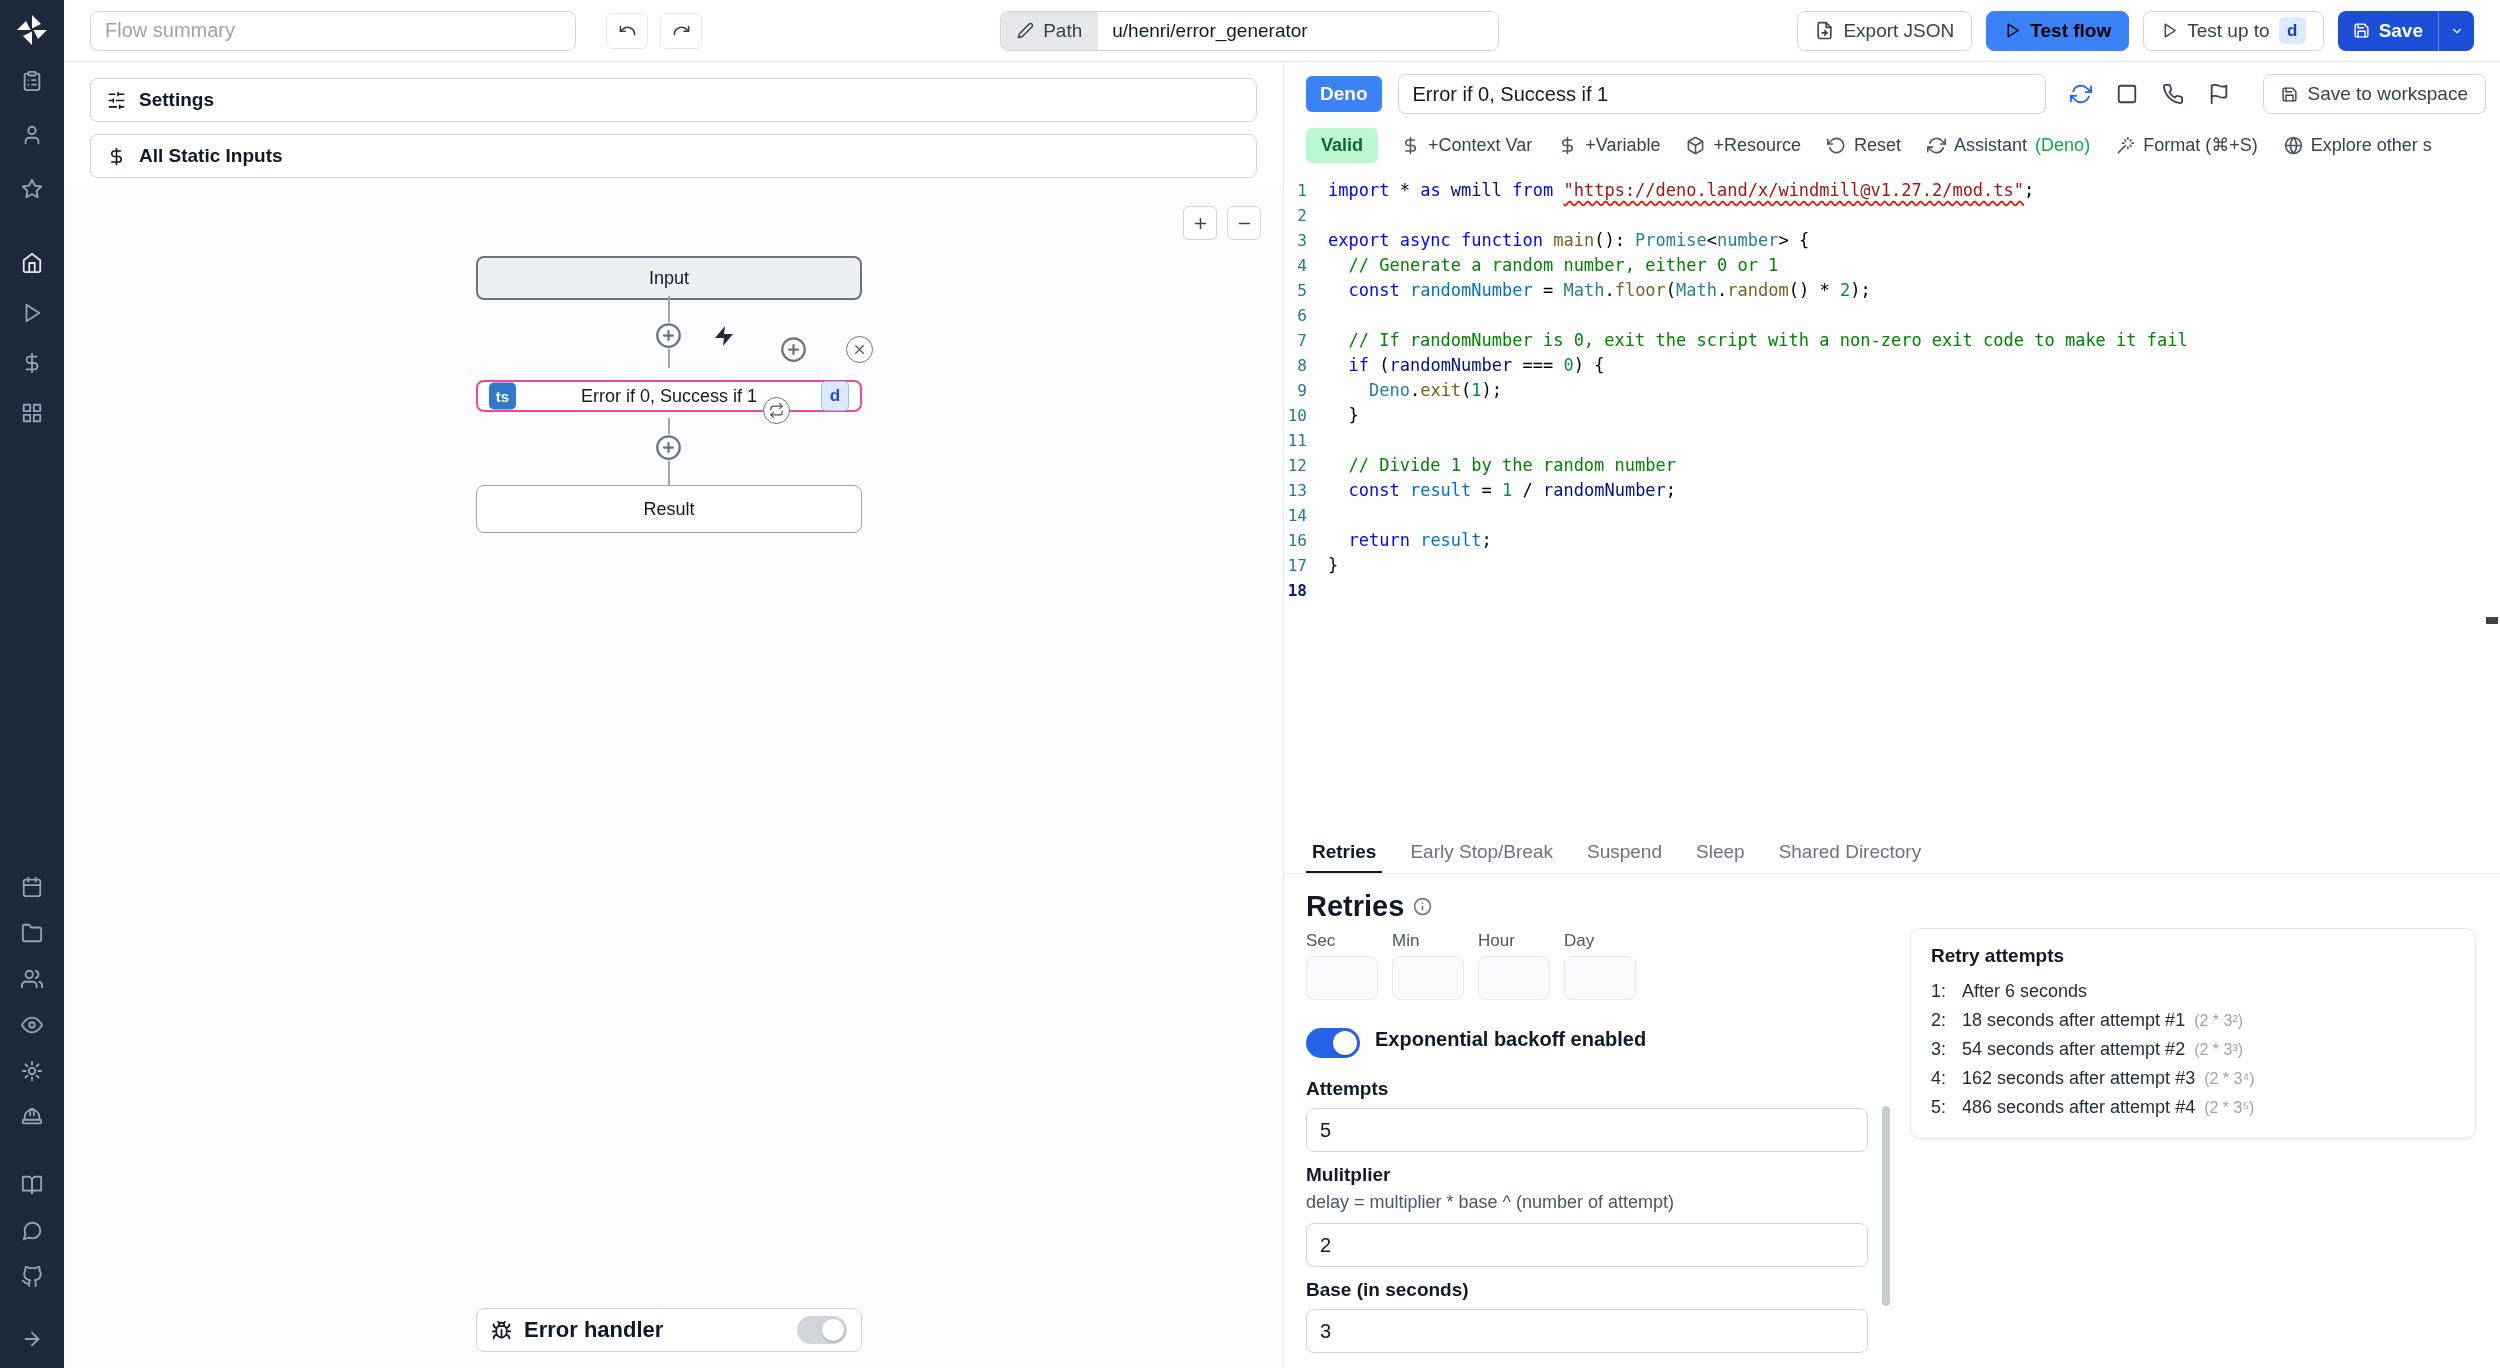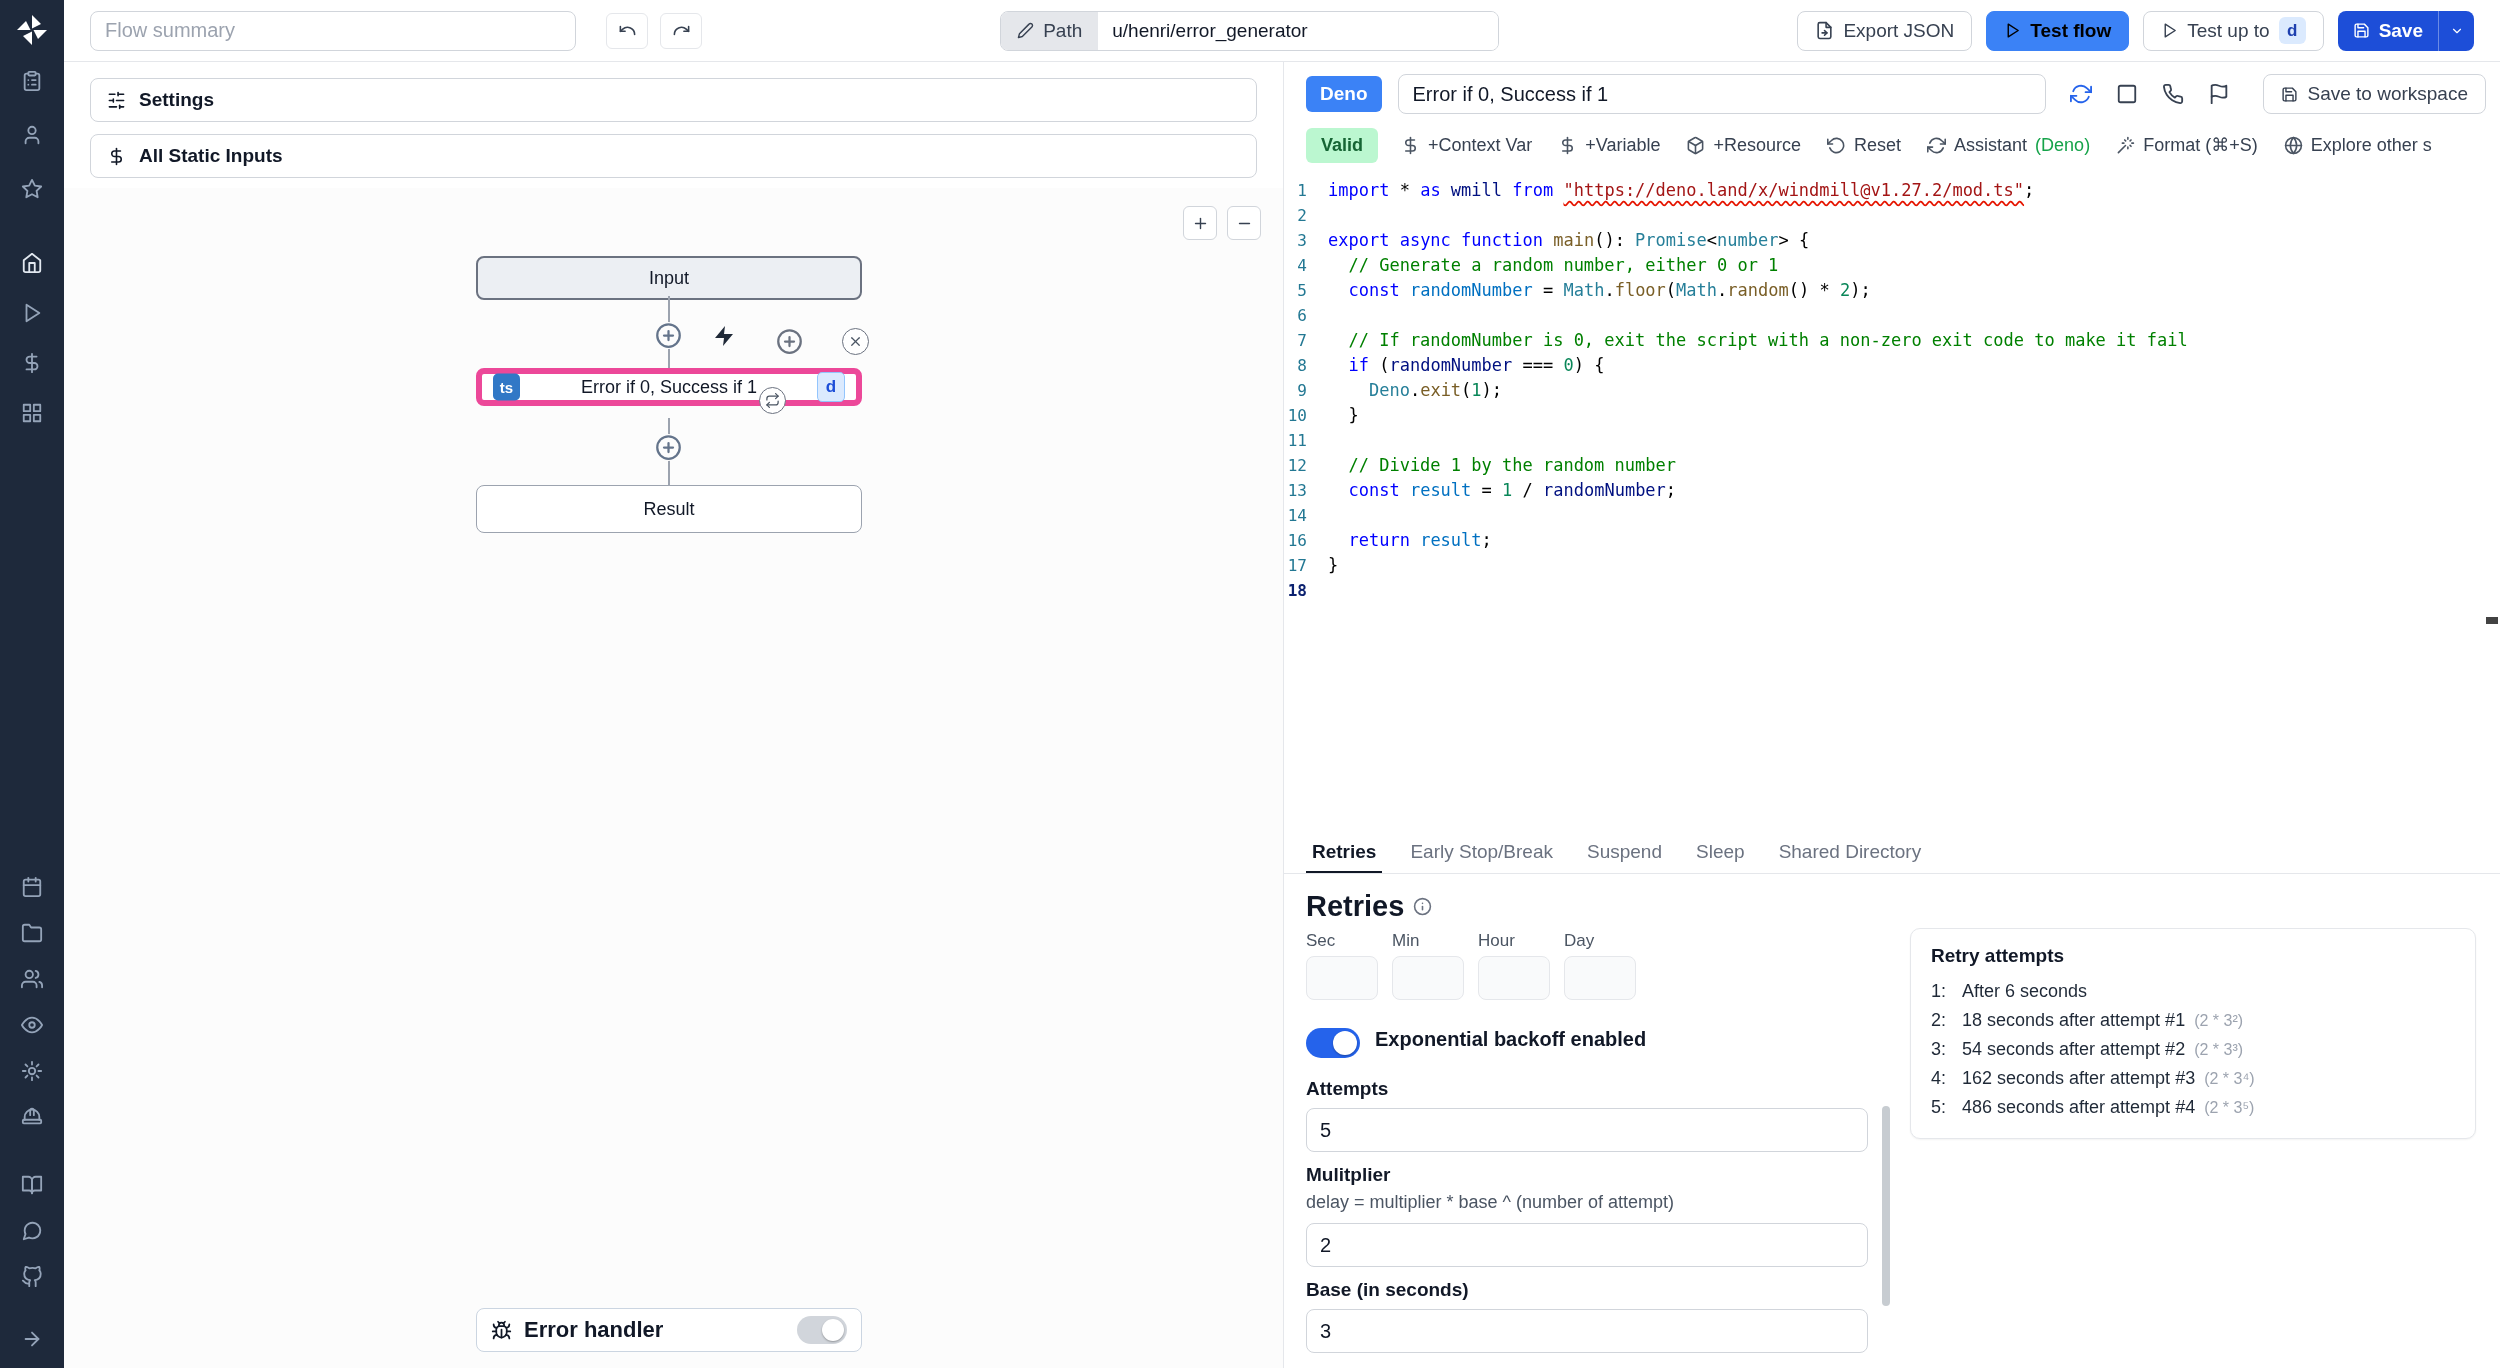--- a/index.html
+++ b/index.html
@@ -49,21 +49,21 @@
   
   .flow-panel { width:1220px; flex:none; border-right:1px solid #e5e7eb; display:flex; flex-direction:column; background:#fff; }
   .bars { padding:16px 26px 10px; display:flex; flex-direction:column; gap:12px; }
   .bar { height:44px; border:1px solid #d1d5db; border-radius:8px; display:flex; align-items:center; gap:13px; padding:0 16px; font-size:19px; font-weight:600; color:#111827; cursor:pointer; background:#fff; }
   .bar .ic { color:#111827; }
   .canvas { flex:1; position:relative; background:#fcfcfc; min-height:0; }
   .zoom { position:absolute; top:18px; right:22px; display:flex; gap:10px; }
   .zbtn { width:34px; height:34px; border:1px solid #d1d5db; border-radius:6px; background:#fff; display:flex; align-items:center; justify-content:center; color:#374151; cursor:pointer; }
   .node { position:absolute; left:412px; width:386px; border-radius:8px; background:#fff; display:flex; align-items:center; justify-content:center; font-size:18px; color:#111827; cursor:pointer; }
   .node-input { top:68px; height:44px; background:#eceff3; border:2px solid #6b7280; }
-  .node-step  { top:180px; height:38px; border:6px solid #ec4899; }
+  .node-step  { top:192px; height:32px; border:2px solid #ec4899; }
   .node-result{ top:297px; height:48px; border:1px solid #9ca3af; }
   .edge { position:absolute; left:604px; width:2px; background:#9ca3af; }
   .e1 { top:108px; height:72px; } .e2 { top:230px; height:67px; }
   .edge-plus { position:absolute; width:27px; height:27px; border:none; background:#fcfcfc; color:#64748b; border-radius:50%; display:flex; align-items:center; justify-content:center; cursor:pointer; padding:0; }
   .edge-plus .ic { width:27px; height:27px; }
   .p1 { left:591px; top:134px; } .p2 { left:591px; top:246px; }
   .zap-btn { position:absolute; left:648px; top:136px; width:24px; height:24px; border:none; background:transparent; color:#1f2937; cursor:pointer; padding:0; }
   .ts-badge { position:absolute; left:11px; top:50%; transform:translateY(-50%); width:27px; height:27px; border-radius:5px; background:#3178c6; color:#fff; font-size:15px; font-weight:700; display:flex; align-items:center; justify-content:center; }
   .id-chip { position:absolute; right:11px; top:50%; transform:translateY(-50%); min-width:28px; height:30px; border-radius:5px; background:#dbeafe; border:1px solid #93c5fd; color:#1d4ed8; font-size:17px; font-weight:600; display:flex; align-items:center; justify-content:center; padding:0 5px; }
   .float-btn { position:absolute; width:27px; height:27px; border-radius:50%; background:#fff; border:1.5px solid #6b7280; color:#4b5563; display:flex; align-items:center; justify-content:center; cursor:pointer; padding:0; }

